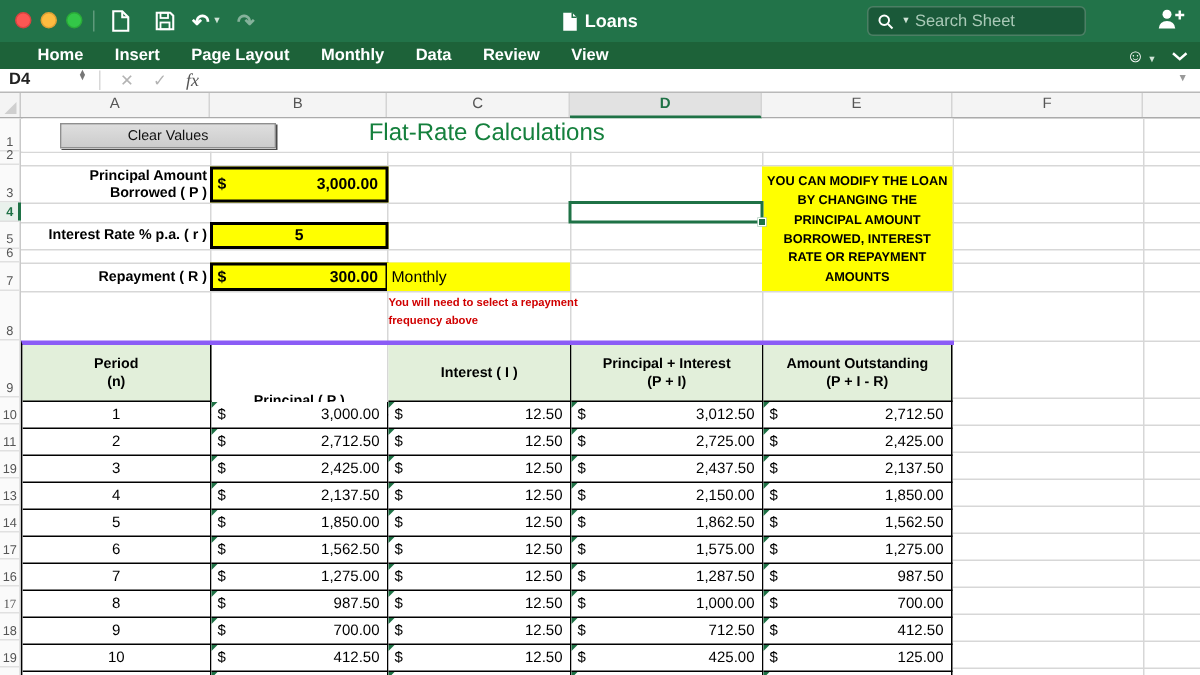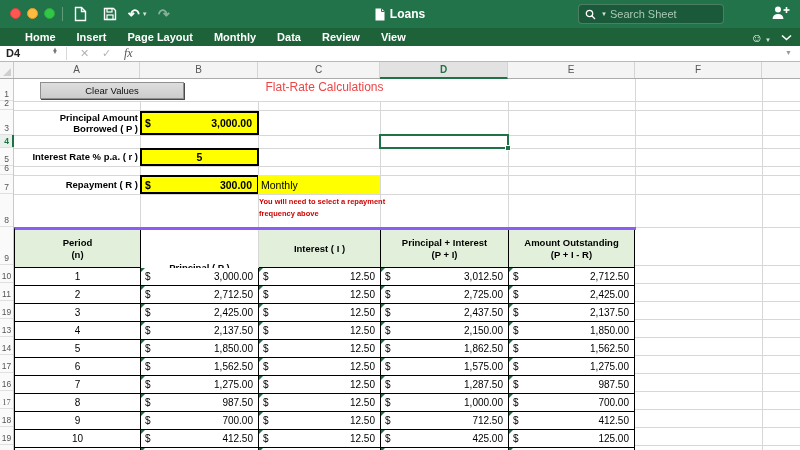--- a/index.html
+++ b/index.html
@@ -51,21 +51,21 @@
   .rown { position: absolute; left: 0; width: 13px; text-align: center; font-size: 8.5px; color: #555; display: flex; align-items: flex-end; justify-content: center; padding-bottom: 1px; border-bottom: 1px solid #e0e0e0; }
   .rown.sel { color: #1f7246; font-weight: bold; background: #e9f1ec; }
   .rown.sel::after { content: ""; position: absolute; right: -1px; top: 0; width: 2px; height: 100%; background: #1f7246; }
 
   .vline { position: absolute; width: 1px; background: #d7d7d7; }
   .hline { position: absolute; height: 1px; background: #d7d7d7; }
 
   
   .row1strip { position: absolute; left: 15px; top: 79px; width: 620px; height: 22px; background: #fff; }
   .clear-btn { position: absolute; left: 40px; top: 82px; width: 144px; height: 17px; background: linear-gradient(#dedede,#cccccc); border: 1px solid #8f8f8f; box-shadow: 1px 1px 0 #4a4a4a; font-size: 9.5px; color: #111; text-align: center; line-height: 15px; }
-  .sheet-title { position: absolute; left: 14px; top: 80px; width: 621px; text-align: center; font-size: 12px; color: #ef4444; font-weight: 500; }
+  .sheet-title { position: absolute; left: 14px; top: 80px; width: 621px; text-align: center; font-size: 16px; color: #15803d; font-weight: 500; }
 
   .inp-label { position: absolute; left: 14px; width: 124px; text-align: right; font-size: 9.5px; font-weight: 600; color: #000; display: flex; flex-direction: column; justify-content: center; line-height: 1.2; }
   .ycell { position: absolute; background: #ffff00; border: 2px solid #000; font-size: 10.5px; font-weight: 600; display: flex; align-items: center; }
   .ycell .cur { padding-left: 3px; }
   .ycell .val { margin-left: auto; padding-right: 5px; }
   .ycell.center { justify-content: center; }
   .freq-cell { position: absolute; left: 258px; top: 175px; width: 122px; height: 19px; background: #ffff00; font-size: 10.5px; display: flex; align-items: center; padding-left: 3px; }
   .warn { position: absolute; left: 259px; top: 196px; width: 155px; font-size: 7.5px; font-weight: bold; color: #d00000; line-height: 1.55; }
   .infobox { position: absolute; left: 508px; top: 111px; width: 127px; height: 83px; background: #ffff00; display: flex; align-items: center; justify-content: center; text-align: center; font-size: 8.5px; font-weight: bold; color: #000; line-height: 1.5; padding: 0 2px; }
 
@@ -253,20 +253,21 @@
     <span>5</span>
   </div>
   <div class="ycell" style="left:140px;top:175px;width:119px;height:19px;">
     <span class="cur">$</span>
     <span class="val">300.00</span>
   </div>
   <div class="freq-cell">Monthly</div>
 
   <div class="warn">You will need to select a repayment frequency above</div>
 
+  <div class="infobox">YOU CAN MODIFY THE LOAN BY CHANGING THE PRINCIPAL AMOUNT BORROWED, INTEREST RATE OR REPAYMENT AMOUNTS</div>
 
   <div class="selcell">
     <div class="fillhandle"></div>
   </div>
 
   <div class="loantable" id="loantable">
       <div class="t-row t-head">
         <div class="t-cell" style="width: 126px;">
           <div class="h-title">Period</div>
           <div class="h-title">(n)</div>

